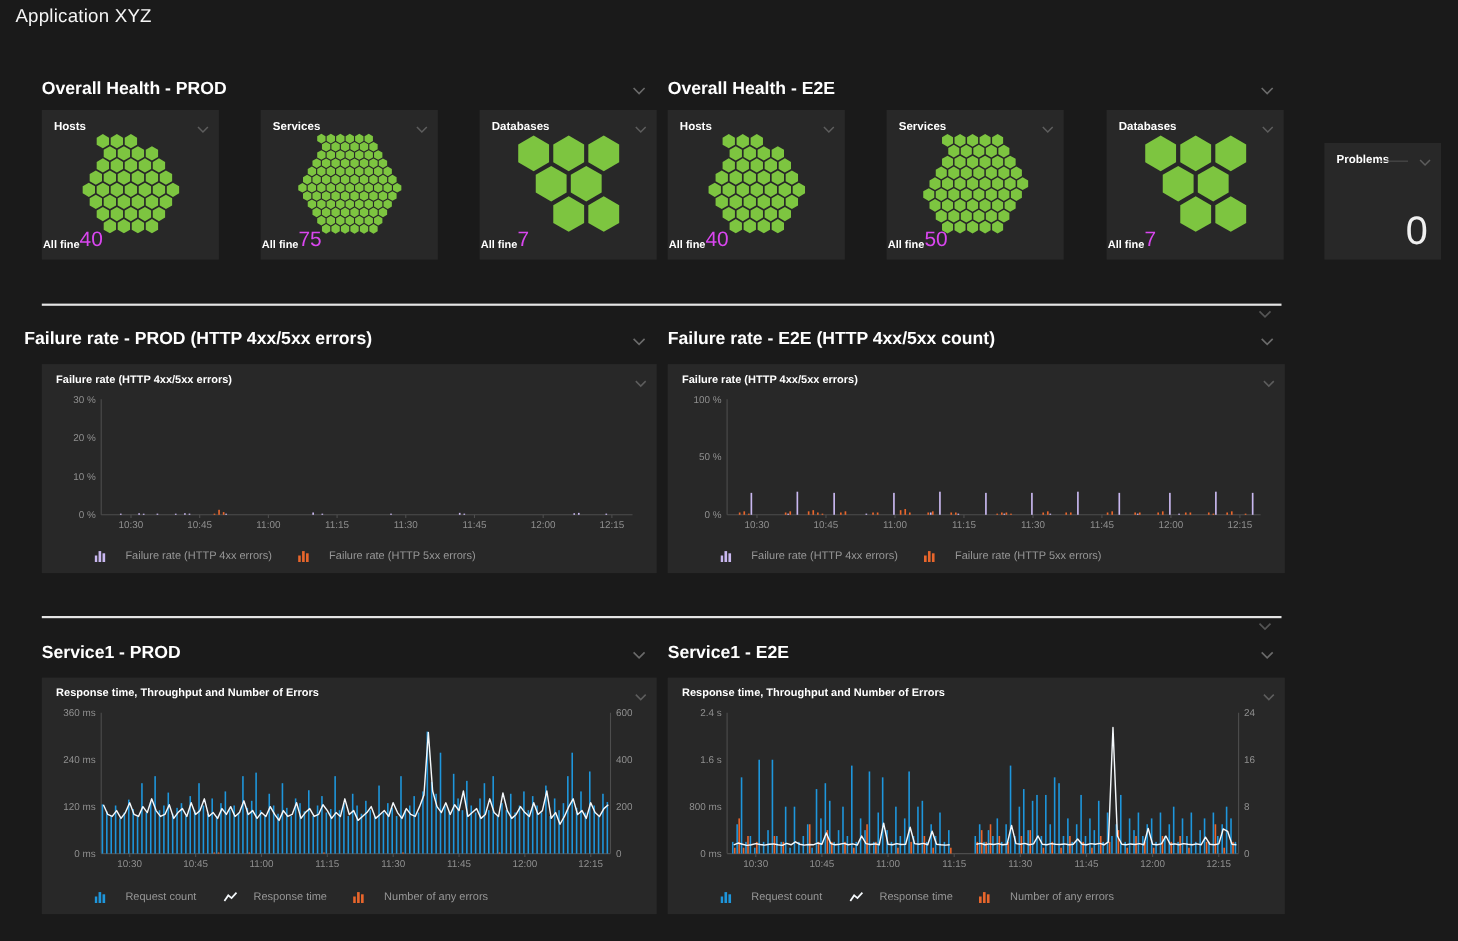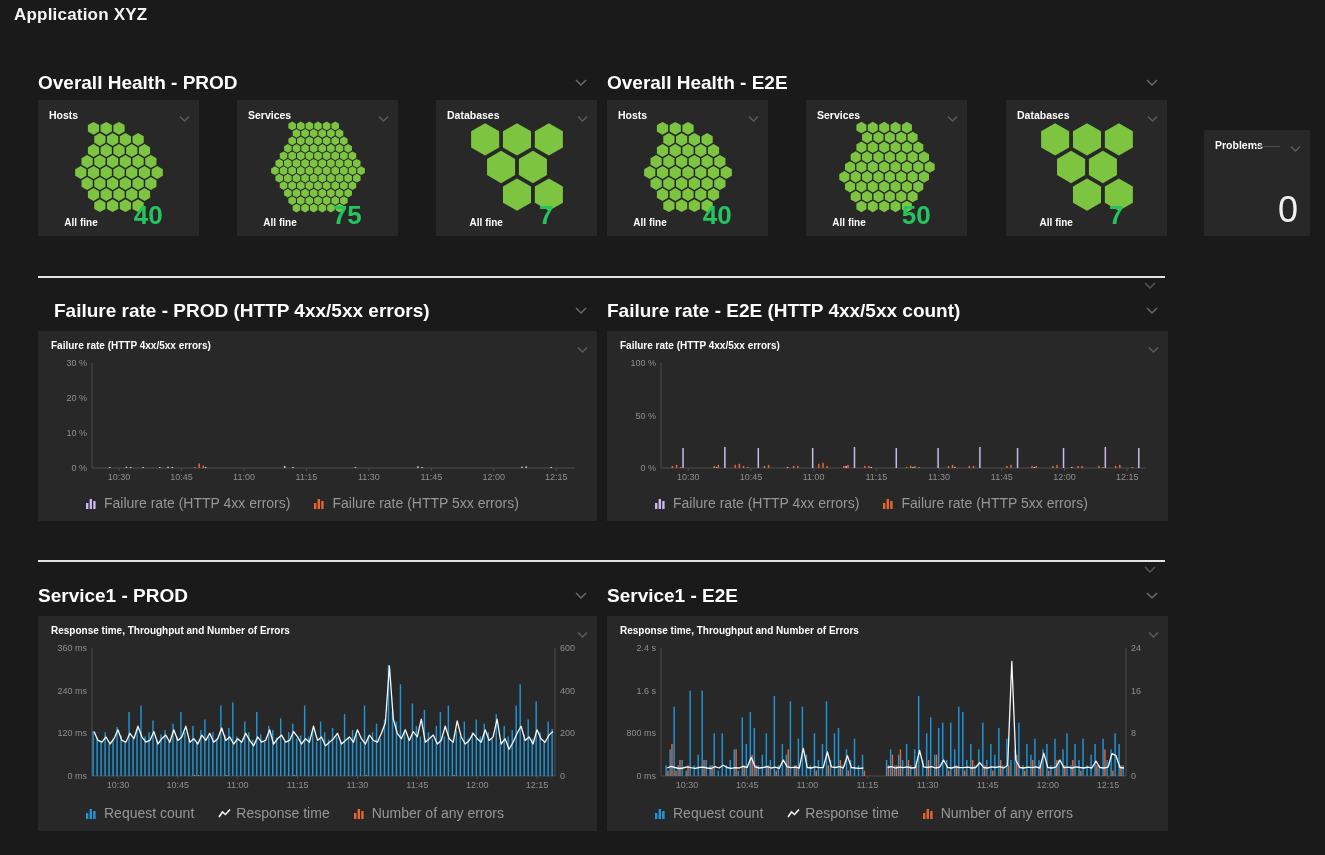--- a/index.html
+++ b/index.html
@@ -1,36 +1,36 @@
 <!DOCTYPE html>
 <html><head>
 <meta charset="utf-8">
 <style>
   html,body{margin:0;padding:0;background:#1a1a1a;}
   body{width:1325px;height:855px;position:relative;overflow:hidden;
        font-family:"Liberation Sans","DejaVu Sans",sans-serif;color:#fff;}
-  .page-title{position:absolute;left:14px;top:5px;font-size:17px;font-weight:700;color:#f5f5f5;letter-spacing:.2px;}
-  .section-h{position:absolute;font-size:19px;font-weight:700;color:#fff;white-space:nowrap;}
+  .page-title{position:absolute;left:14px;top:5px;font-size:17px;font-weight:400;color:#f5f5f5;letter-spacing:.2px;}
+  .section-h{position:absolute;font-size:16px;font-weight:700;color:#fff;white-space:nowrap;}
   .chev{position:absolute;width:14px;height:9px;cursor:pointer;}
   .chev svg{display:block;}
   .tile{position:absolute;background:#282828;box-sizing:border-box;padding-left:40px;}
   .tile-head{position:absolute;top:9px;left:11px;right:26px;font-size:10.5px;font-weight:700;color:#fff;white-space:nowrap;overflow:hidden;}
   .tile-chev{position:absolute;top:9px;right:8px;width:13px;height:8px;cursor:pointer;}
   .hex-wrap{position:absolute;top:22px;bottom:24px;left:0;right:0;display:flex;align-items:center;justify-content:center;}
-  .tile-foot{position:absolute;left:1px;right:11px;bottom:8px;display:flex;justify-content:center;align-items:flex-end;gap:36px;}
+  .tile-foot{position:absolute;left:1px;right:11px;bottom:8px;display:flex;justify-content:flex-start;align-items:flex-end;}
   .status-label{font-size:10px;font-weight:700;color:#fff;}
-  .count{font-size:26px;font-weight:700;color:#22c55e;line-height:1;}
+  .count{font-size:19px;font-weight:400;color:#d946ef;line-height:1;}
   .problems-count{position:absolute;right:12px;bottom:8px;font-size:36px;font-weight:300;color:#f0f0f0;line-height:1;}
   .problems-spark{position:absolute;top:16px;right:30px;width:26px;height:1px;background:#4d4d4d;}
   .divider{position:absolute;left:38px;width:1127px;height:2px;background:#e4e4e4;}
   .chart-title{position:absolute;top:9px;left:13px;font-size:10px;font-weight:700;color:#fff;}
   .chart-area{position:absolute;top:24px;left:8px;right:8px;}
   .chart-area svg{width:100%;height:100%;display:block;}
   .legend{position:absolute;left:48px;bottom:10px;display:flex;gap:24px;align-items:center;}
-  .legend-item{display:flex;gap:5px;align-items:center;font-size:14px;color:#979797;white-space:nowrap;}
+  .legend-item{display:flex;gap:15px;align-items:center;font-size:10px;color:#979797;white-space:nowrap;}
   .fail-area{bottom:38px;}
   .svc-area{bottom:40px;}
 </style>
 </head>
 <body>
 
 <div class="page-title">Application XYZ</div>
 
 <div class="section-h" style="left:38px;top:72px;">Overall Health - PROD</div>
 <div class="chev" style="left:574px;top:78px;">
@@ -388,21 +388,21 @@
   <div class="problems-count">0</div>
 </div>
 
 <div class="divider" style="top:276px;"></div>
 <div class="chev" style="left:1143px;top:281px;">
     <svg width="14" height="9" viewBox="0 0 14 9">
       <path d="M2 2 L7 7 L12 2" stroke="#555" stroke-width="1.5" fill="none"></path>
     </svg>
   </div>
 
-<div class="section-h" style="left:54px;top:300px;">Failure rate - PROD (HTTP 4xx/5xx errors)</div>
+<div class="section-h" style="left:22px;top:300px;">Failure rate - PROD (HTTP 4xx/5xx errors)</div>
 <div class="chev" style="left:574px;top:306px;">
     <svg width="14" height="9" viewBox="0 0 14 9">
       <path d="M2 2 L7 7 L12 2" stroke="#6a6a6a" stroke-width="1.5" fill="none"></path>
     </svg>
   </div>
 <div class="section-h" style="left:607px;top:300px;">Failure rate - E2E (HTTP 4xx/5xx count)</div>
 <div class="chev" style="left:1145px;top:306px;">
     <svg width="14" height="9" viewBox="0 0 14 9">
       <path d="M2 2 L7 7 L12 2" stroke="#6a6a6a" stroke-width="1.5" fill="none"></path>
     </svg>

